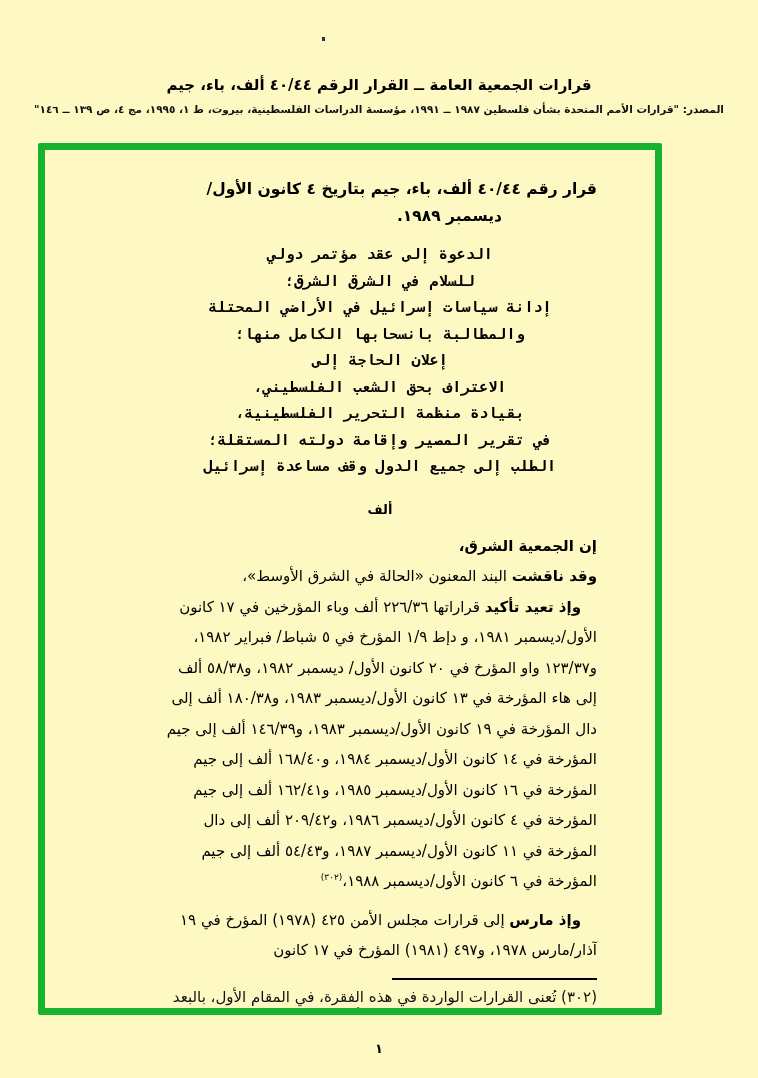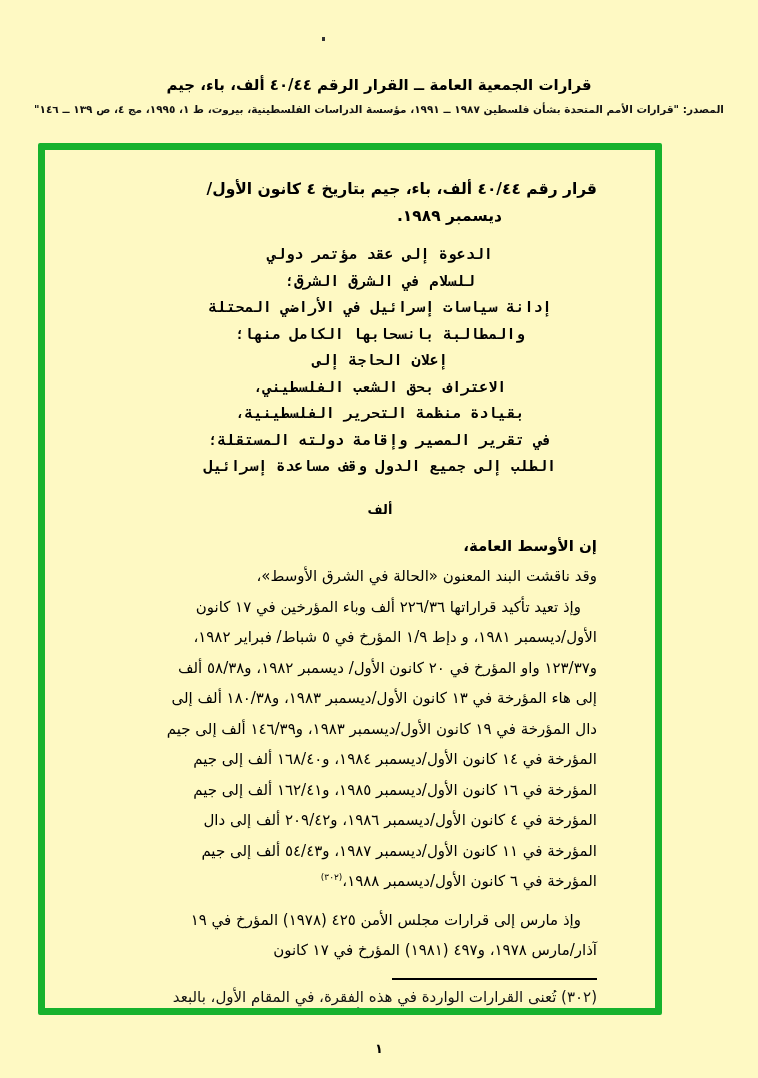--- a/index.html
+++ b/index.html
@@ -43,21 +43,21 @@
     font-family:Liberation Mono, monospace;
   }
   .section-heading{
     text-align:center;font-weight:bold;font-size:13px;margin-top:20px;
   }
   .para{line-height:30.5px;font-size:15px;margin:0;}
   .p1{font-weight:bold;margin-top:14px;}
   .p2{margin-top:0;}
   .p3{text-indent:16px;}
   .p4{text-indent:16px;margin-top:8px;}
-  .lead{font-weight:normal;}
+  .lead{font-weight:bold;}
   sup.fn-ref{font-size:9px;line-height:0;}
   .footnote-rule{
     width:205px;height:0;
     border-top:2px solid #000;
     margin-top:12px;margin-bottom:7px;
   }
   .footnote{font-size:15px;line-height:20px;color:#111;}
   .footnote .l2{padding-right:34px;}
   .page-number{
     position:absolute;bottom:22px;left:0;right:0;
@@ -90,21 +90,21 @@
         <div>والمطالبة بانسحابها الكامل منها؛</div>
         <div>إعلان الحاجة إلى</div>
         <div>الاعتراف بحق الشعب الفلسطيني،</div>
         <div>بقيادة منظمة التحرير الفلسطينية،</div>
         <div>في تقرير المصير وإقامة دولته المستقلة؛</div>
         <div>الطلب إلى جميع الدول وقف مساعدة إسرائيل</div>
       </div>
 
       <div class="section-heading">ألف</div>
 
-      <p class="para p1">إن الأوسط العامة،</p>
+      <p class="para p1">إن الجمعية الشرق،</p>
 
       <p class="para p2"><span class="lead">وقد ناقشت</span><span> البند المعنون «الحالة في الشرق الأوسط»،</span></p>
 
       <p class="para p3"><span class="lead">وإذ تعيد تأكيد</span><span> قراراتها ٢٢٦/٣٦ ألف وباء المؤرخين في ١٧ كانون الأول/ديسمبر ١٩٨١، و دإط ١/٩ المؤرخ في ٥ شباط/ فبراير ١٩٨٢، و١٢٣/٣٧ واو المؤرخ في ٢٠ كانون الأول/ ديسمبر ١٩٨٢، و٥٨/٣٨ ألف إلى هاء المؤرخة في ١٣ كانون الأول/ديسمبر ١٩٨٣، و١٨٠/٣٨ ألف إلى دال المؤرخة في ١٩ كانون الأول/ديسمبر ١٩٨٣، و١٤٦/٣٩ ألف إلى جيم المؤرخة في ١٤ كانون الأول/ديسمبر ١٩٨٤، و١٦٨/٤٠ ألف إلى جيم المؤرخة في ١٦ كانون الأول/ديسمبر ١٩٨٥، و١٦٢/٤١ ألف إلى جيم المؤرخة في ٤ كانون الأول/ديسمبر ١٩٨٦، و٢٠٩/٤٢ ألف إلى دال المؤرخة في ١١ كانون الأول/ديسمبر ١٩٨٧، و٥٤/٤٣ ألف إلى جيم المؤرخة في ٦ كانون الأول/ديسمبر ١٩٨٨،</span><sup class="fn-ref">(٣٠٢)</sup></p>
 
       <p class="para p4"><span class="lead">وإذ مارس</span><span> إلى قرارات مجلس الأمن ٤٢٥ (١٩٧٨) المؤرخ في ١٩ آذار/مارس ١٩٧٨، و٤٩٧ (١٩٨١) المؤرخ في ١٧ كانون</span></p>
 
       <div class="footnote-rule"></div>
 
       <div class="footnote">

